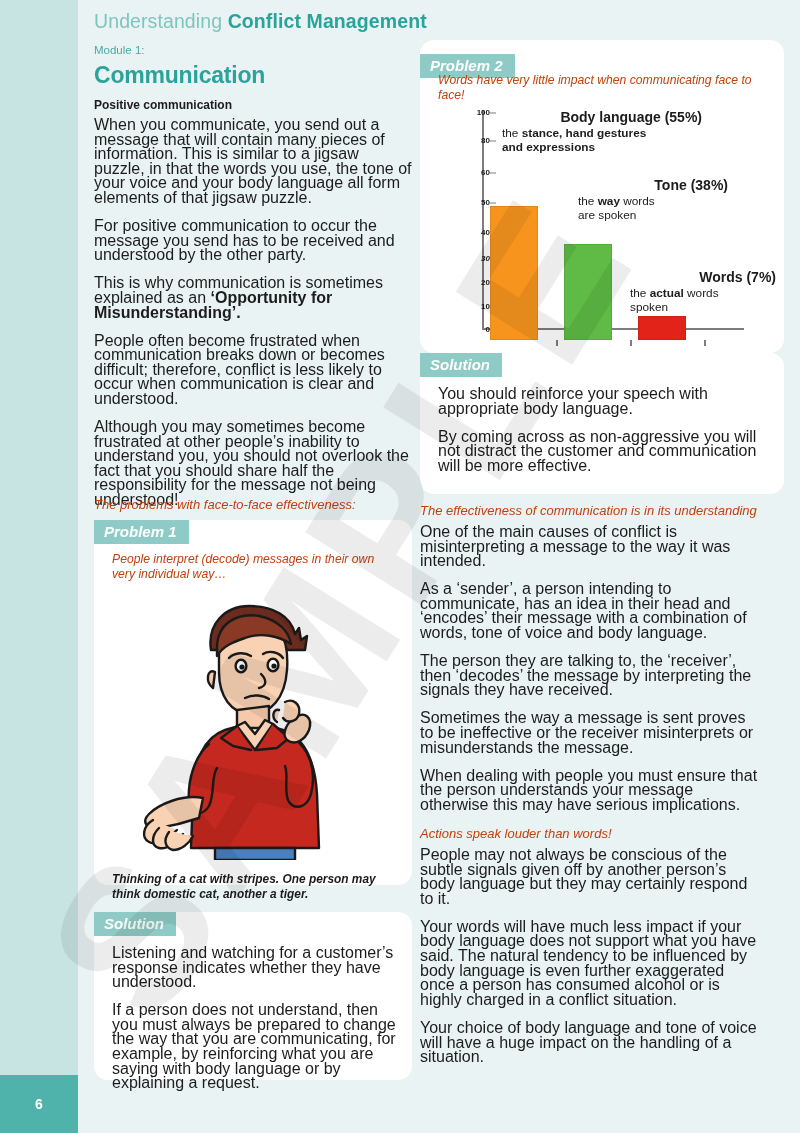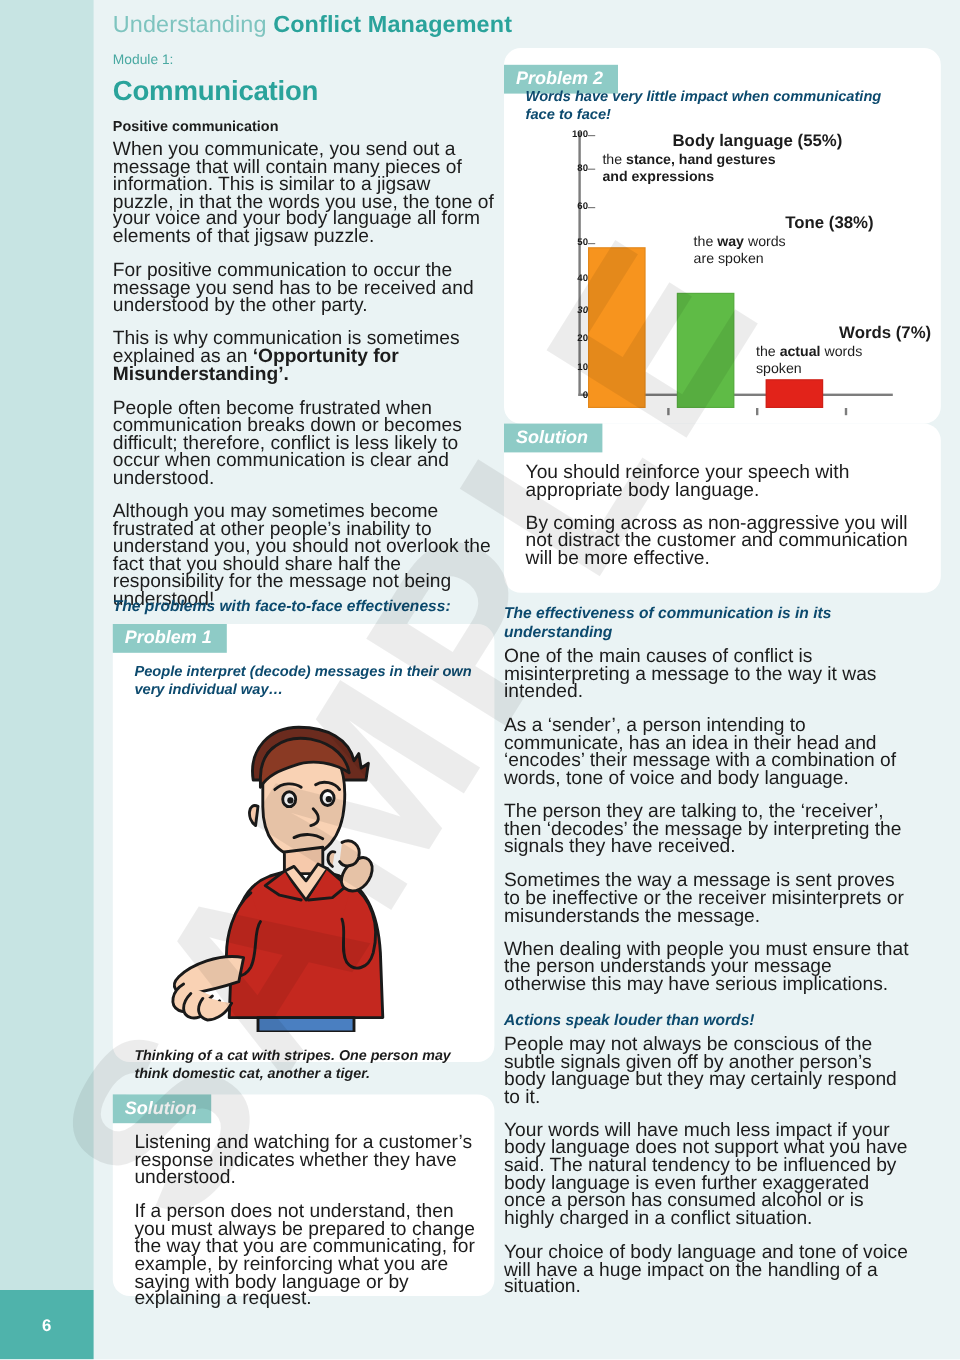--- a/index.html
+++ b/index.html
@@ -76,22 +76,22 @@
     margin-bottom: 6px;
   }
   p.body {
     font-size: 16px; line-height: 14.6px; color: #1c1c1c;
     margin-bottom: 13.5px;
   }
   p.body:last-child { margin-bottom: 0; }
   p.body b { font-weight: bold; }
 
   h4.teal-it {
-    font-size: 13px; font-style: italic; color: #0c4a6e;
-    line-height: 16px; margin-bottom: 6px; font-weight: bold;
+    font-size: 13px; font-style: italic; color: #c2410c;
+    line-height: 16px; margin-bottom: 6px; font-weight: normal;
   }
 
   
   .chip {
     display: inline-block;
     background: #8ecbc6; color: #ffffff;
     font-size: 15px; font-style: italic; font-weight: bold;
     padding: 3px 12px 4px 10px;
     line-height: 17px;
   }

